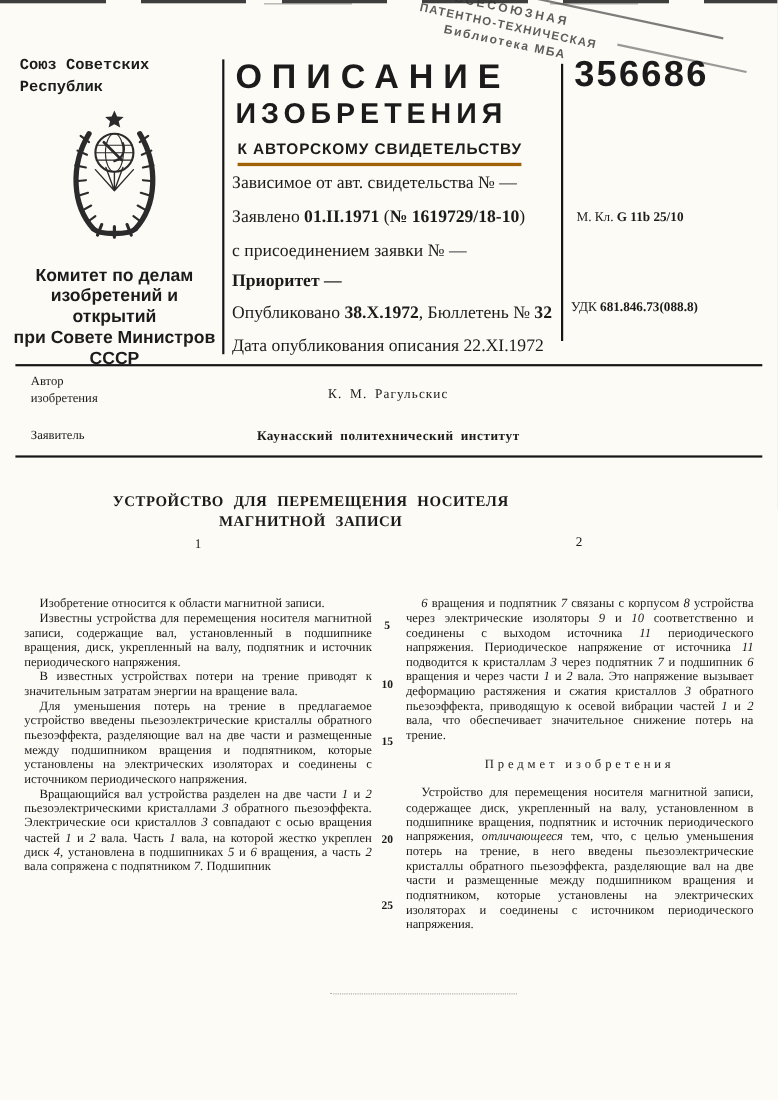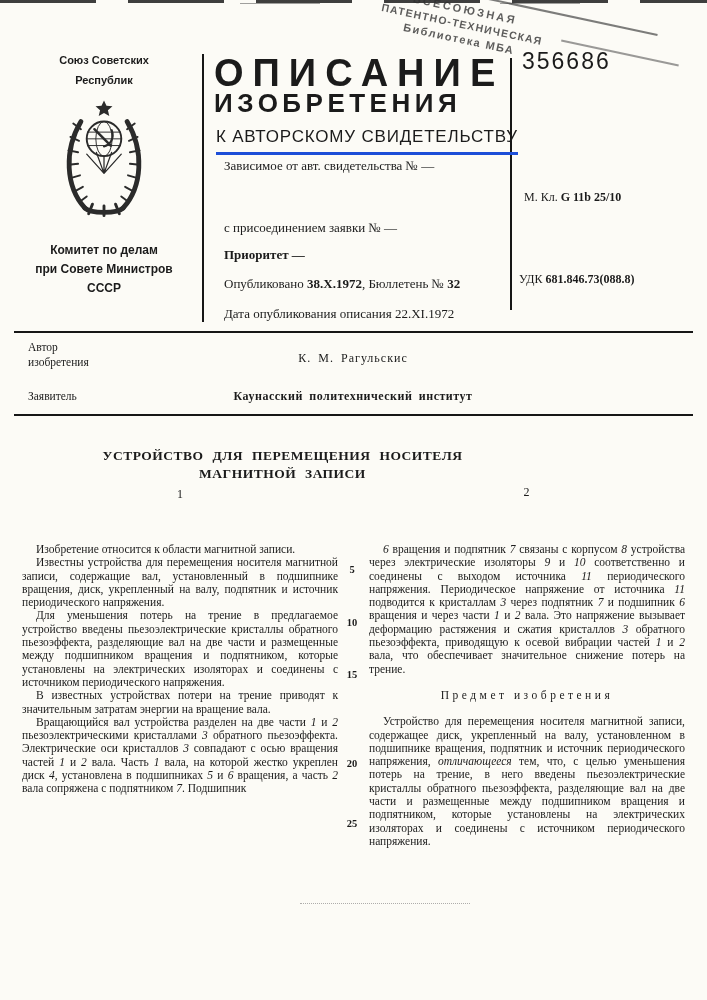--- a/index.html
+++ b/index.html
@@ -29,43 +29,43 @@
     text-align:center; font-family:"Liberation Sans", sans-serif; font-weight:bold;
     color:rgba(48,48,48,.78); line-height:15px;
   }
   .stamp .s1 { font-size:11px; letter-spacing:2.5px; }
   .stamp .s2 { font-size:10.5px; letter-spacing:1.2px; }
   .stamp .s3 { font-size:11px; letter-spacing:1.5px; }
   .stamp-rule1 { left:430px; top:10px; width:230px; height:2px; background:rgba(55,55,55,.65); transform:rotate(12deg); }
   .stamp-rule2 { left:560px; top:52px; width:120px; height:1.5px; background:rgba(55,55,55,.5); transform:rotate(12deg); }
 
   
-  .union { left:18px; top:50px; width:172px; text-align:center;
-    font-family:Liberation Sans, sans-serif; font-weight:bold; font-size:11px; line-height:20px; }
+  .union { left:18px; top:50px; width:172px; text-align:left;
+    font-family:Liberation Mono, monospace; font-weight:bold; font-size:14px; line-height:20px; }
   .emblem { left:56px; top:100px; width:96px; height:118px; }
   .committee { left:10px; top:241px; width:188px; text-align:center;
-    font-family:"Liberation Sans", sans-serif; font-weight:bold; font-size:12px; line-height:19px; }
+    font-family:"Liberation Sans", sans-serif; font-weight:bold; font-size:16px; line-height:19px; }
 
   .vrule-left  { left:202px; top:54px; width:2px; height:268px; background:#161616; }
   .vrule-right { left:510px; top:58px; width:2px; height:252px; background:#161616; }
 
   
   .doc-word1 { left:214px; top:52px; width:292px; font-family:"Liberation Sans", sans-serif;
-    font-weight:bold; font-size:38px; letter-spacing:9px; white-space:nowrap; }
+    font-weight:bold; font-size:31px; letter-spacing:9px; white-space:nowrap; }
   .doc-word2 { left:214px; top:88px; width:292px; font-family:"Liberation Sans", sans-serif;
     font-weight:bold; font-size:26px; letter-spacing:4.5px; white-space:nowrap; }
-  .subtitle { left:216px; top:127px; font-family:"Liberation Sans", sans-serif; font-weight:normal;
-    font-size:17px; letter-spacing:.8px; border-bottom:3px solid #1d4ed8; padding-bottom:5px; }
-  .detail { left:224px; width:290px; font-size:13px; white-space:nowrap; }
+  .subtitle { left:216px; top:127px; font-family:"Liberation Sans", sans-serif; font-weight:bold;
+    font-size:14px; letter-spacing:.8px; border-bottom:3px solid #a16207; padding-bottom:5px; }
+  .detail { left:211px; width:290px; font-size:16px; white-space:nowrap; }
   .d1 { top:158px; } .d2 { top:189px; } .d3 { top:220px; }
   .d4 { top:247px; font-weight:bold; } .d5 { top:276px; } .d6 { top:306px; }
 
   
-  .pat-num { left:522px; top:48px; font-family:"Liberation Sans", sans-serif; font-weight:normal;
-    font-size:23px; letter-spacing:2px; }
+  .pat-num { left:522px; top:48px; font-family:"Liberation Sans", sans-serif; font-weight:bold;
+    font-size:33px; letter-spacing:2px; }
   .class-code { left:524px; top:190px; font-size:12px; white-space:nowrap; }
   .udk-code   { left:519px; top:272px; font-size:12px; white-space:nowrap; }
 
   .hrule1 { left:14px; top:331px; width:679px; height:2px; background:#161616; }
   .hrule2 { left:14px; top:414px; width:679px; height:2px; background:#161616; }
 
   
   .author-label { left:28px; top:340px; font-size:11.5px; line-height:15px; }
   .applicant-label { left:28px; top:390px; font-size:11.5px; }
   .center-band { left:33px; width:640px; text-align:center; }
@@ -124,32 +124,34 @@
       <path d="M70 112C90 90 92 52 74 22" stroke-width="5"></path>
       <path d="M26 30l-8-6M24 42l-9-4M23 54l-10-2M23 66l-10 1M25 78l-10 3M28 90l-9 5M32 100l-8 6" stroke-width="2"></path>
       <path d="M74 30l8-6M76 42l9-4M77 54l10-2M77 66l10 1M75 78l10 3M72 90l9 5M68 100l8 6" stroke-width="2"></path>
       <path d="M30 112c6 6 34 6 40 0" stroke-width="5"></path>
       <path d="M38 108l-4 10M50 110v10M62 108l4 10" stroke-width="3"></path>
     </g>
   </svg>
 
   <div class="abs committee">
     <div>Комитет по делам</div>
+    <div>изобретений и открытий</div>
     <div>при Совете Министров</div>
     <div>СССР</div>
   </div>
 
   <div class="abs vrule-left"></div>
   <div class="abs vrule-right"></div>
 
   <div class="abs doc-word1">ОПИСАНИЕ</div>
   <div class="abs doc-word2">ИЗОБРЕТЕНИЯ</div>
   <div class="abs subtitle">К АВТОРСКОМУ СВИДЕТЕЛЬСТВУ</div>
 
   <div class="abs detail d1">Зависимое от авт. свидетельства № —</div>
+  <div class="abs detail d2">Заявлено <b>01.II.1971</b> (<b>№ 1619729/18-10</b>)</div>
   <div class="abs detail d3">с присоединением заявки № —</div>
   <div class="abs detail d4">Приоритет —</div>
   <div class="abs detail d5">Опубликовано <b>38.X.1972</b>, Бюллетень № <b>32</b></div>
   <div class="abs detail d6">Дата опубликования описания 22.XI.1972</div>
 
   <div class="abs pat-num">356686</div>
   <div class="abs class-code">М. Кл. <b>G 11b 25/10</b></div>
   <div class="abs udk-code">УДК <b>681.846.73(088.8)</b></div>
 
   <div class="abs hrule1"></div>
@@ -169,22 +171,22 @@
     <div>МАГНИТНОЙ ЗАПИСИ</div>
   </div>
 
   <div class="abs colnum-left">1</div>
   <div class="abs colnum-right">2</div>
 
   <div class="abs columns">
     <div class="col col-left">
       <p>Изобретение относится к области магнитной записи.</p>
       <p>Известны устройства для перемещения носителя магнитной записи, содержащие вал, установленный в подшипнике вращения, диск, укрепленный на валу, подпятник и источник периодического напряжения.</p>
+      <p>В известных устройствах потери на трение приводят к значительным затратам энергии на вращение вала.</p>
       <p>Для уменьшения потерь на трение в предлагаемое устройство введены пьезоэлектрические кристаллы обратного пьезоэффекта, разделяющие вал на две части и размещенные между подшипником вращения и подпятником, которые установлены на электрических изоляторах и соединены с источником периодического напряжения.</p>
-      <p>В известных устройствах потери на трение приводят к значительным затратам энергии на вращение вала.</p>
       <p>Вращающийся вал устройства разделен на две части <i>1</i> и <i>2</i> пьезоэлектрическими кристаллами <i>3</i> обратного пьезоэффекта. Электрические оси кристаллов <i>3</i> совпадают с осью вращения частей <i>1</i> и <i>2</i> вала. Часть <i>1</i> вала, на которой жестко укреплен диск <i>4</i>, установлена в подшипниках <i>5</i> и <i>6</i> вращения, а часть <i>2</i> вала сопряжена с подпятником <i>7</i>. Подшипник</p>
     </div>
 
     <div class="gutter-num g5">5</div>
     <div class="gutter-num g10">10</div>
     <div class="gutter-num g15">15</div>
     <div class="gutter-num g20">20</div>
     <div class="gutter-num g25">25</div>
 
     <div class="col col-right">

